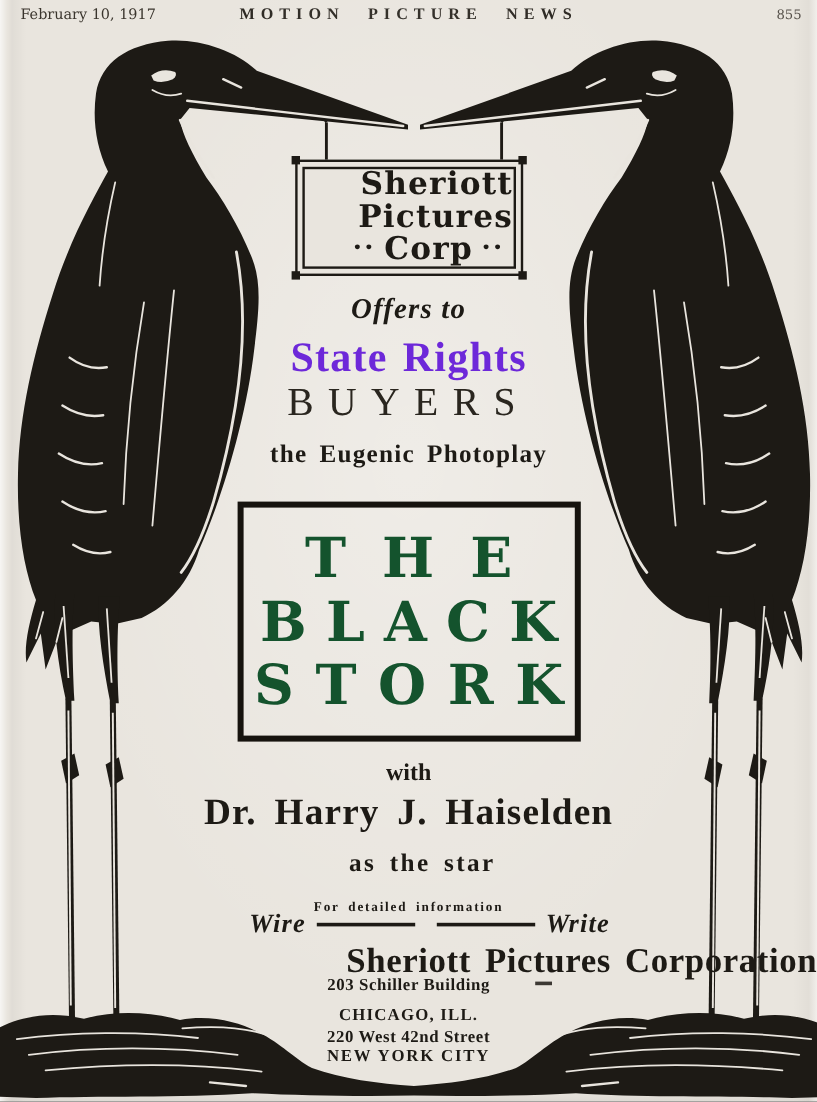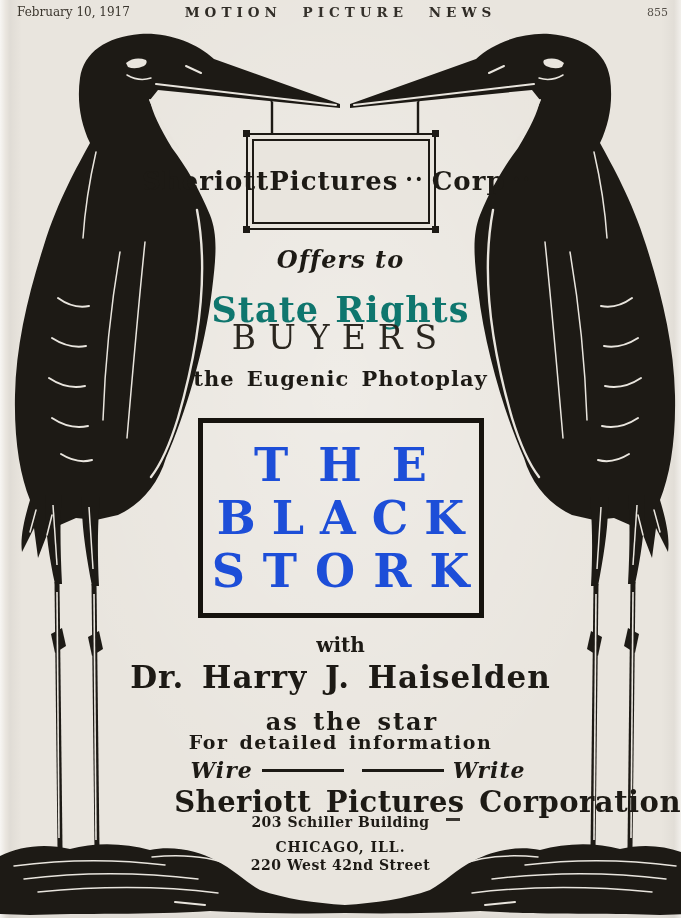--- a/index.html
+++ b/index.html
@@ -16,57 +16,57 @@
   }
   .page::after{
     content:"";position:absolute;inset:0;pointer-events:none;
     background:
       radial-gradient(ellipse at 50% 42%, rgba(255,255,255,.28), rgba(255,255,255,0) 62%),
       linear-gradient(90deg, rgba(255,255,255,.65) 0px, rgba(255,255,255,0) 6px, rgba(0,0,0,.04) 10px, rgba(0,0,0,0) 22px),
       linear-gradient(270deg, rgba(255,255,255,.4) 0px, rgba(0,0,0,.03) 7px, rgba(0,0,0,0) 20px),
       linear-gradient(0deg, rgba(0,0,0,.05) 0px, rgba(0,0,0,0) 10px);
   }
   .abs{position:absolute;}
-  .ctr{left:0;right:0;text-align:center;}
+  .ctr{left:0;right:0;text-align:center;font-family:Liberation Serif, serif;}
   
   .header-date{left:17px;top:5px;font-size:12px;color:var(--soft-ink);}
   .header-title{top:4px;font-size:13.5px;font-weight:bold;letter-spacing:5px;word-spacing:11px;color:#29251f;}
   .header-page{right:13px;top:6px;font-size:11px;color:#56514a;}
   
   .art{position:absolute;left:0;top:0;width:681px;height:918px;z-index:1;}
   
   .sign{top:133px;left:50%;transform:translateX(-50%);width:186px;height:93px;
         border:2px solid var(--ink);z-index:2;background:var(--paper);}
   .sign-inner{position:absolute;inset:4px;border:2px solid var(--ink);
-        display:flex;justify-content:center;align-items:center;}
+        display:flex;flex-direction:column;justify-content:center;align-items:flex-end;}
   .sign-line{font-weight:bold;font-size:26px;line-height:27px;letter-spacing:1px;white-space:nowrap;}
   .sign-dots{font-size:22px;letter-spacing:2px;position:relative;top:-3px;padding:0 7px;}
   .sq{position:absolute;width:7px;height:7px;background:var(--ink);}
   .sq.tl{left:-5px;top:-5px}.sq.tr{right:-5px;top:-5px}
   .sq.bl{left:-5px;bottom:-5px}.sq.br{right:-5px;bottom:-5px}
   
   .text-layer{position:absolute;inset:0;z-index:2;pointer-events:none;}
   .offers-to{top:245px;font-style:italic;font-weight:bold;font-size:24px;letter-spacing:1px;}
-  .state-rights{top:289px;font-size:35px;font-weight:bold;letter-spacing:1px;word-spacing:3px;color:#0f766e;}
+  .state-rights{top:278px;font-size:35px;font-weight:bold;letter-spacing:1px;word-spacing:3px;color:#6d28d9;}
   .buyers{top:318px;font-size:33px;letter-spacing:12px;color:#2a261f;}
   .tagline{top:366px;font-size:21px;font-weight:bold;letter-spacing:1px;word-spacing:4px;}
   
   .title-box{top:418px;left:50%;transform:translateX(-50%);width:276px;height:190px;
              border:5px solid #16130e;display:flex;flex-direction:column;
              justify-content:center;align-items:center;background:transparent;}
-  .title-line{font-size:46px;line-height:53px;font-weight:bold;color:#1d4ed8;white-space:nowrap;}
+  .title-line{font-size:46px;line-height:53px;font-weight:bold;color:#14532d;white-space:nowrap;}
   .title-line.l1{letter-spacing:30px;padding-left:30px;}
   .title-line.l2{letter-spacing:16px;padding-left:16px;}
   .title-line.l3{letter-spacing:18px;padding-left:18px;}
   
   .with{top:633px;font-size:20px;font-weight:bold;}
   .star-name{top:659px;font-size:31px;font-weight:bold;letter-spacing:1px;word-spacing:6px;}
-  .as-star{top:707px;font-size:24px;font-weight:bold;letter-spacing:2px;word-spacing:4px;padding-left:23px;}
-  
-  .info{top:731px;font-size:19px;font-weight:bold;letter-spacing:1.5px;word-spacing:3px;}
+  .as-star{top:707px;font-size:21px;font-weight:bold;letter-spacing:2px;word-spacing:4px;padding-left:23px;}
+  
+  .info{top:750px;font-size:11px;font-weight:bold;letter-spacing:1.5px;word-spacing:3px;}
   .wire-line{top:757px;display:flex;justify-content:center;align-items:center;
              font-size:22px;font-style:italic;font-weight:bold;letter-spacing:1px;padding-left:35px;}
   .dash-rule{display:inline-block;width:82px;height:3px;background:var(--ink);margin:0 9px;}
   .company{top:785px;font-size:29px;font-weight:bold;letter-spacing:.5px;word-spacing:4px;text-align:right;}
   .addr{font-size:14px;font-weight:bold;letter-spacing:.5px;}
   .addr.a1{top:814px;}
   .addr.a2{top:839px;letter-spacing:1px;}
   .addr.a3{top:857px;}
   .addr.a4{top:873px;letter-spacing:1.5px;}
   .ink-smudge{left:446px;top:818px;width:14px;height:3px;background:var(--ink);opacity:.85;z-index:2;}
@@ -195,16 +195,17 @@
     <div class="abs ctr wire-line">
       <span>Wire</span>
       <span class="dash-rule"></span>
       <span class="dash-rule"></span>
       <span>Write</span>
     </div>
     <div class="abs ctr company">Sheriott Pictures Corporation</div>
     <div class="abs ctr addr a1">203 Schiller Building</div>
     <div class="abs ctr addr a2">CHICAGO, ILL.</div>
     <div class="abs ctr addr a3">220 West 42nd Street</div>
+    <div class="abs ctr addr a4">NEW YORK CITY</div>
   </div>
 
   <div class="abs ink-smudge"></div>
 </div>
 
 </body></html>

